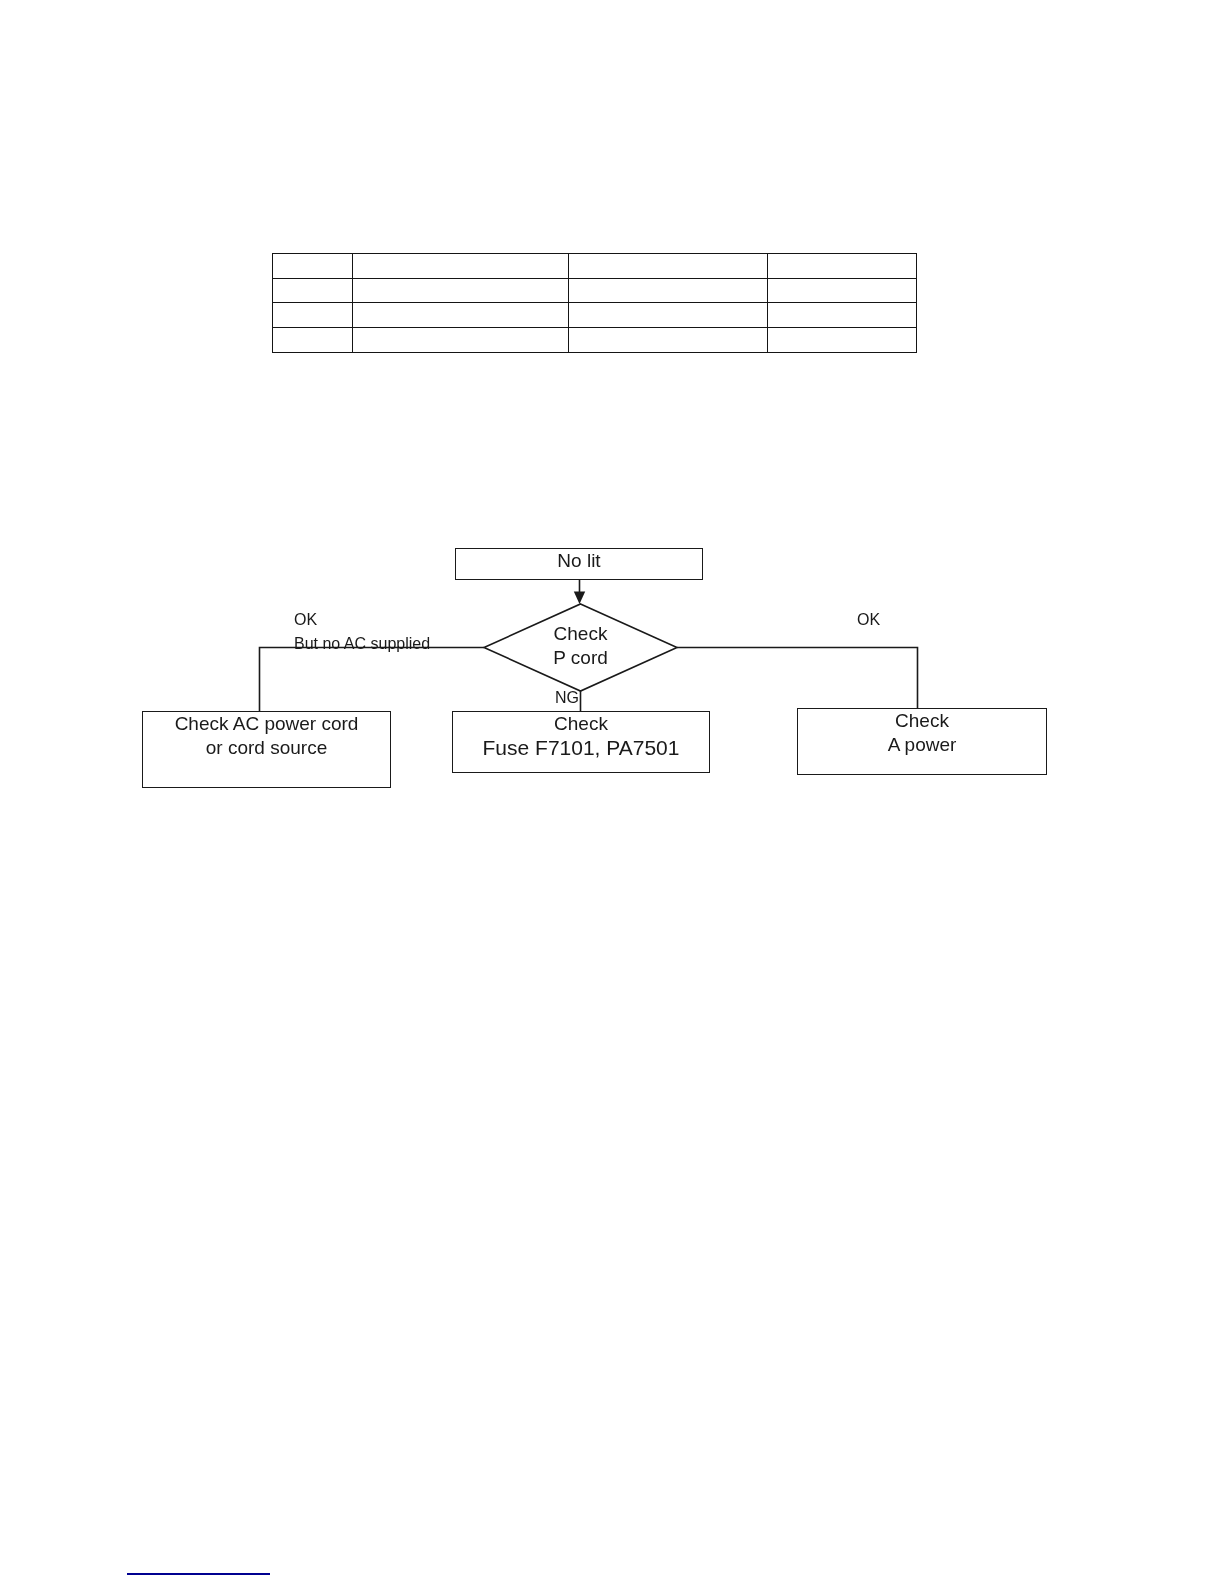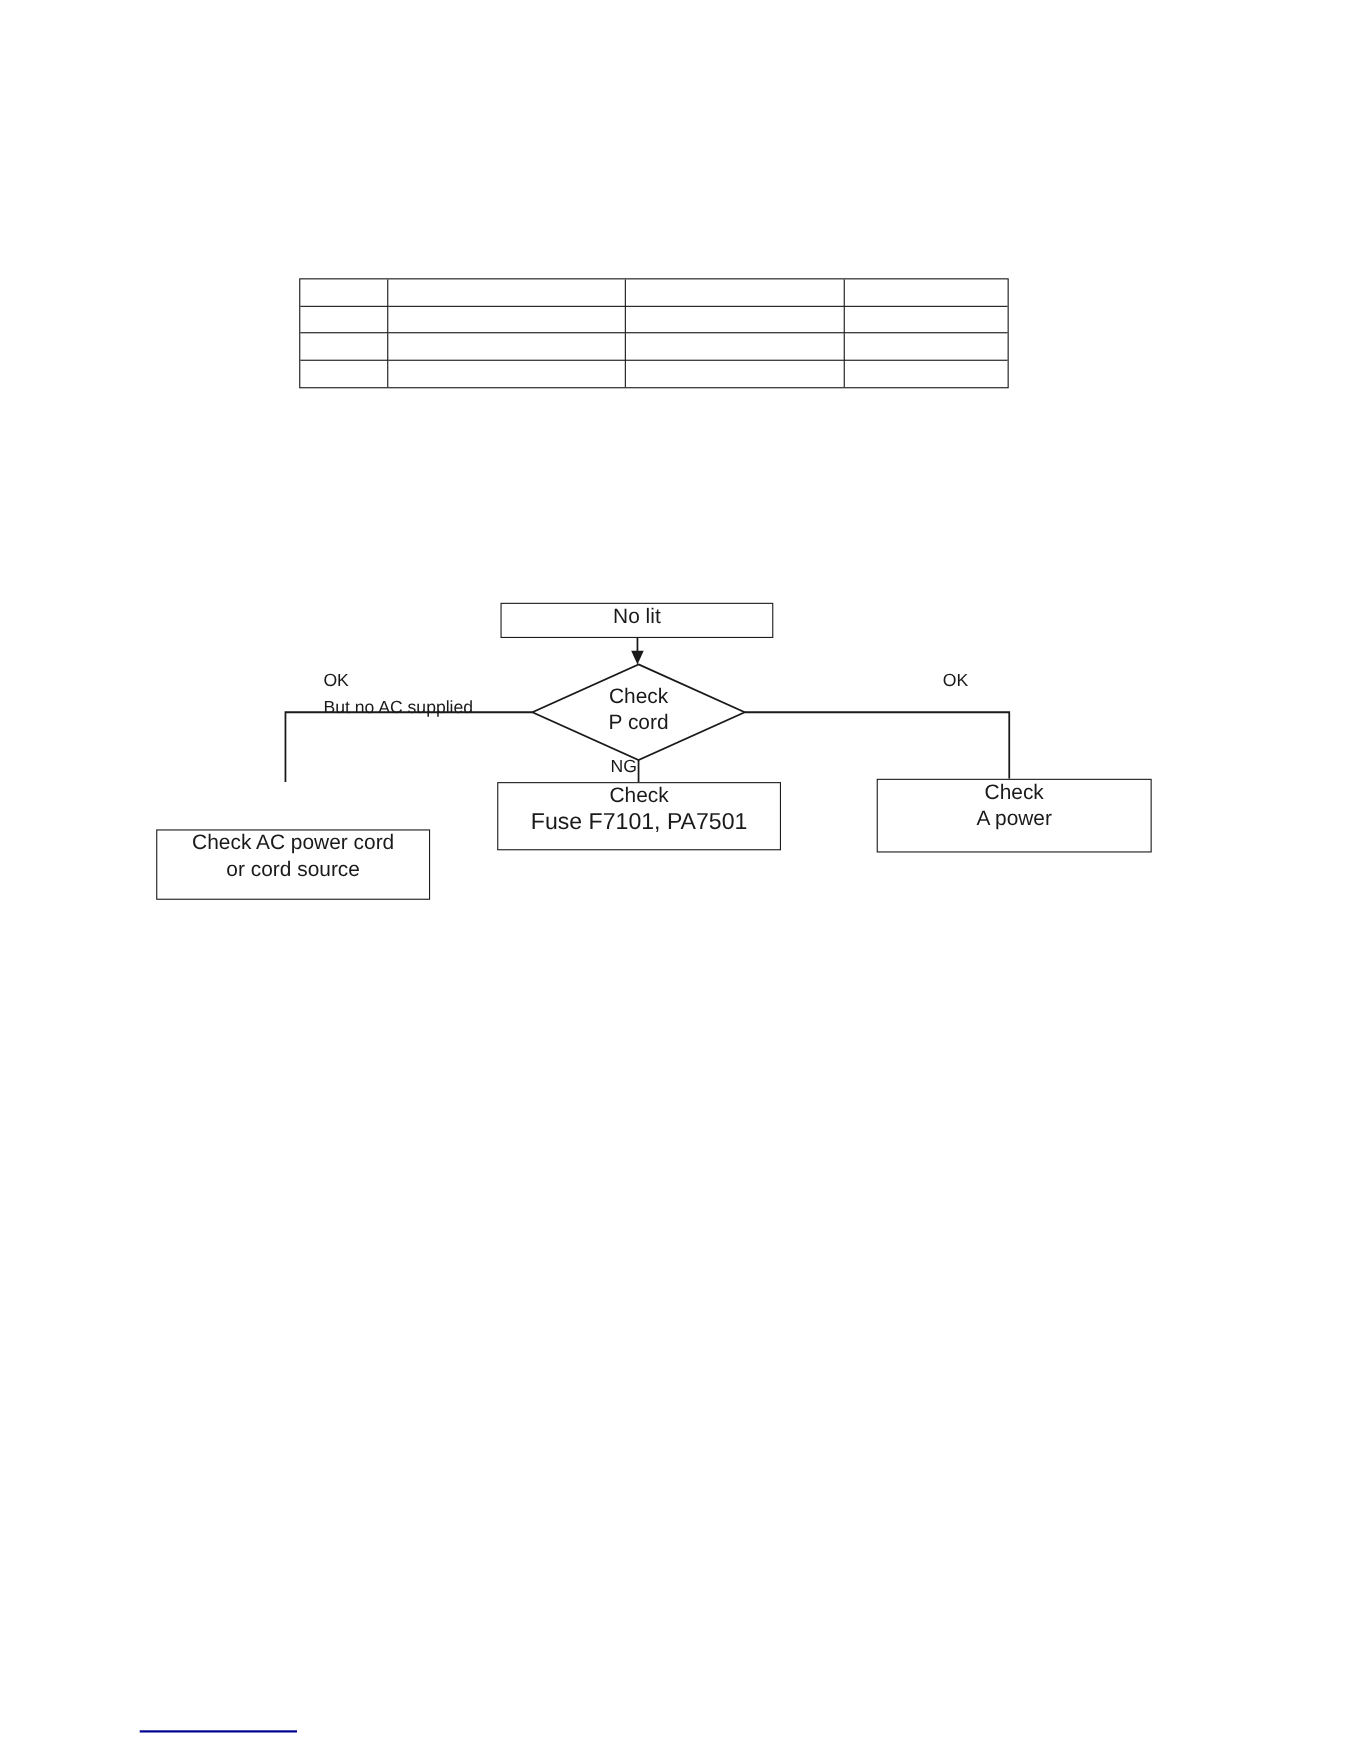--- a/index.html
+++ b/index.html
@@ -67,21 +67,21 @@
   .fc-decision-text {
     position: absolute;
     left: 480px;
     top: 622px;
     width: 201px;
     text-align: center;
     font-size: 19px;
     line-height: 24px;
   }
   #box-start   { left: 455px; top: 548px; width: 248px; height: 32px; }
-  #box-left    { left: 142px; top: 711px; width: 249px; height: 64px; margin-top: 43px; }
+  #box-left    { left: 142px; top: 711px; width: 249px; height: 77px; }
   #box-middle  { left: 452px; top: 711px; width: 258px; height: 62px; }
   #box-right   { left: 797px; top: 708px; width: 250px; height: 67px; }
   #label-ok-left   { left: 294px; top: 609px; }
   #label-ok-right  { left: 857px; top: 609px; }
   #label-no-ac     { left: 294px; top: 633px; }
   #label-ng        { left: 535px; top: 687px; margin-left: 20px; }
   #box-middle .sub { font-size: 21px; }
 
   
   .link-underline {

